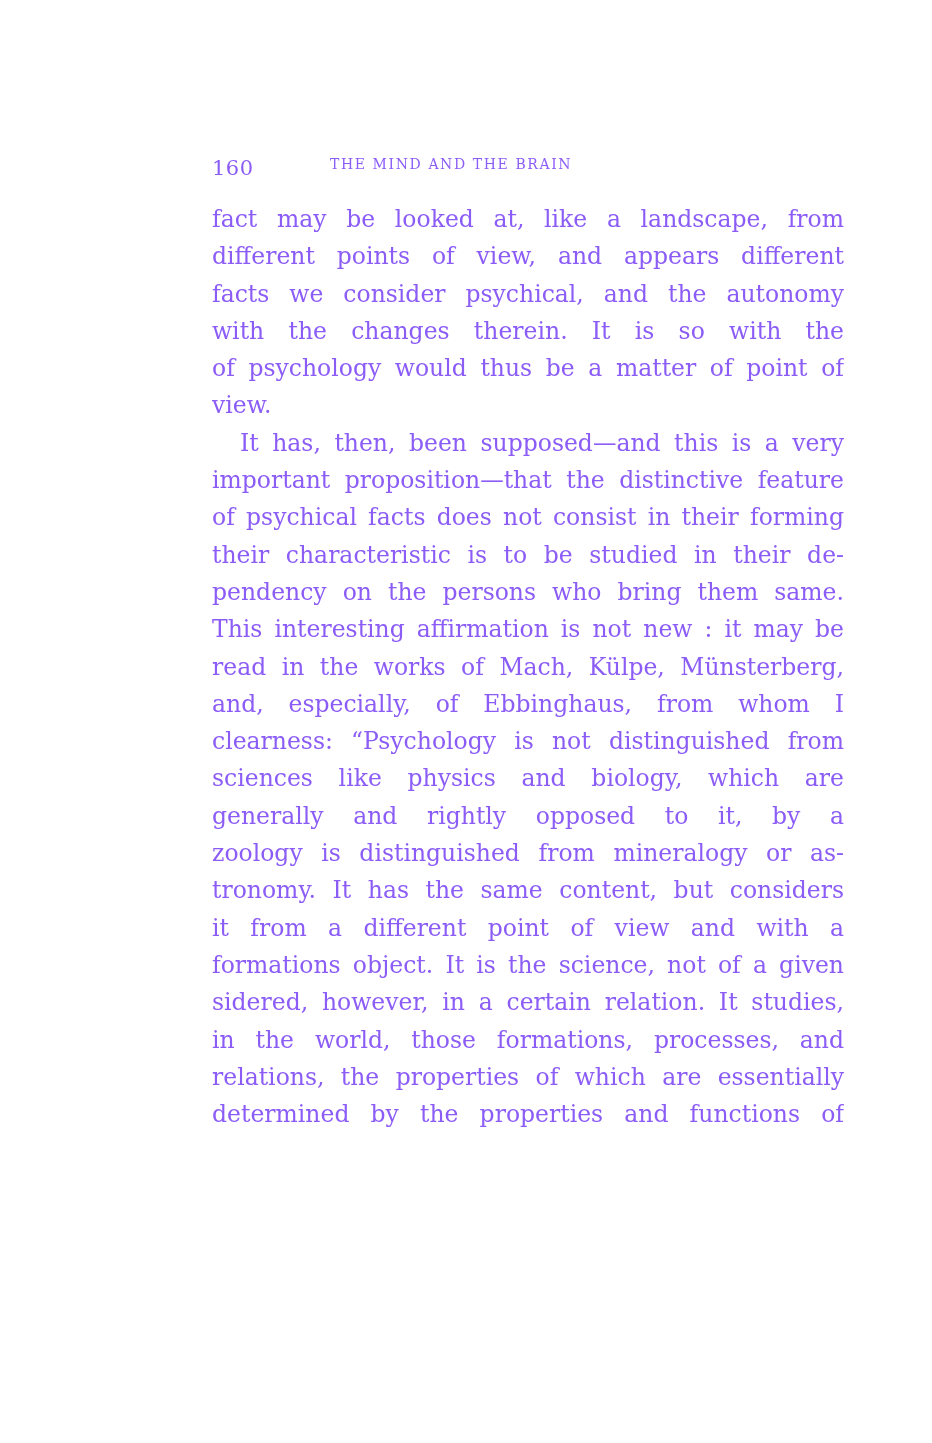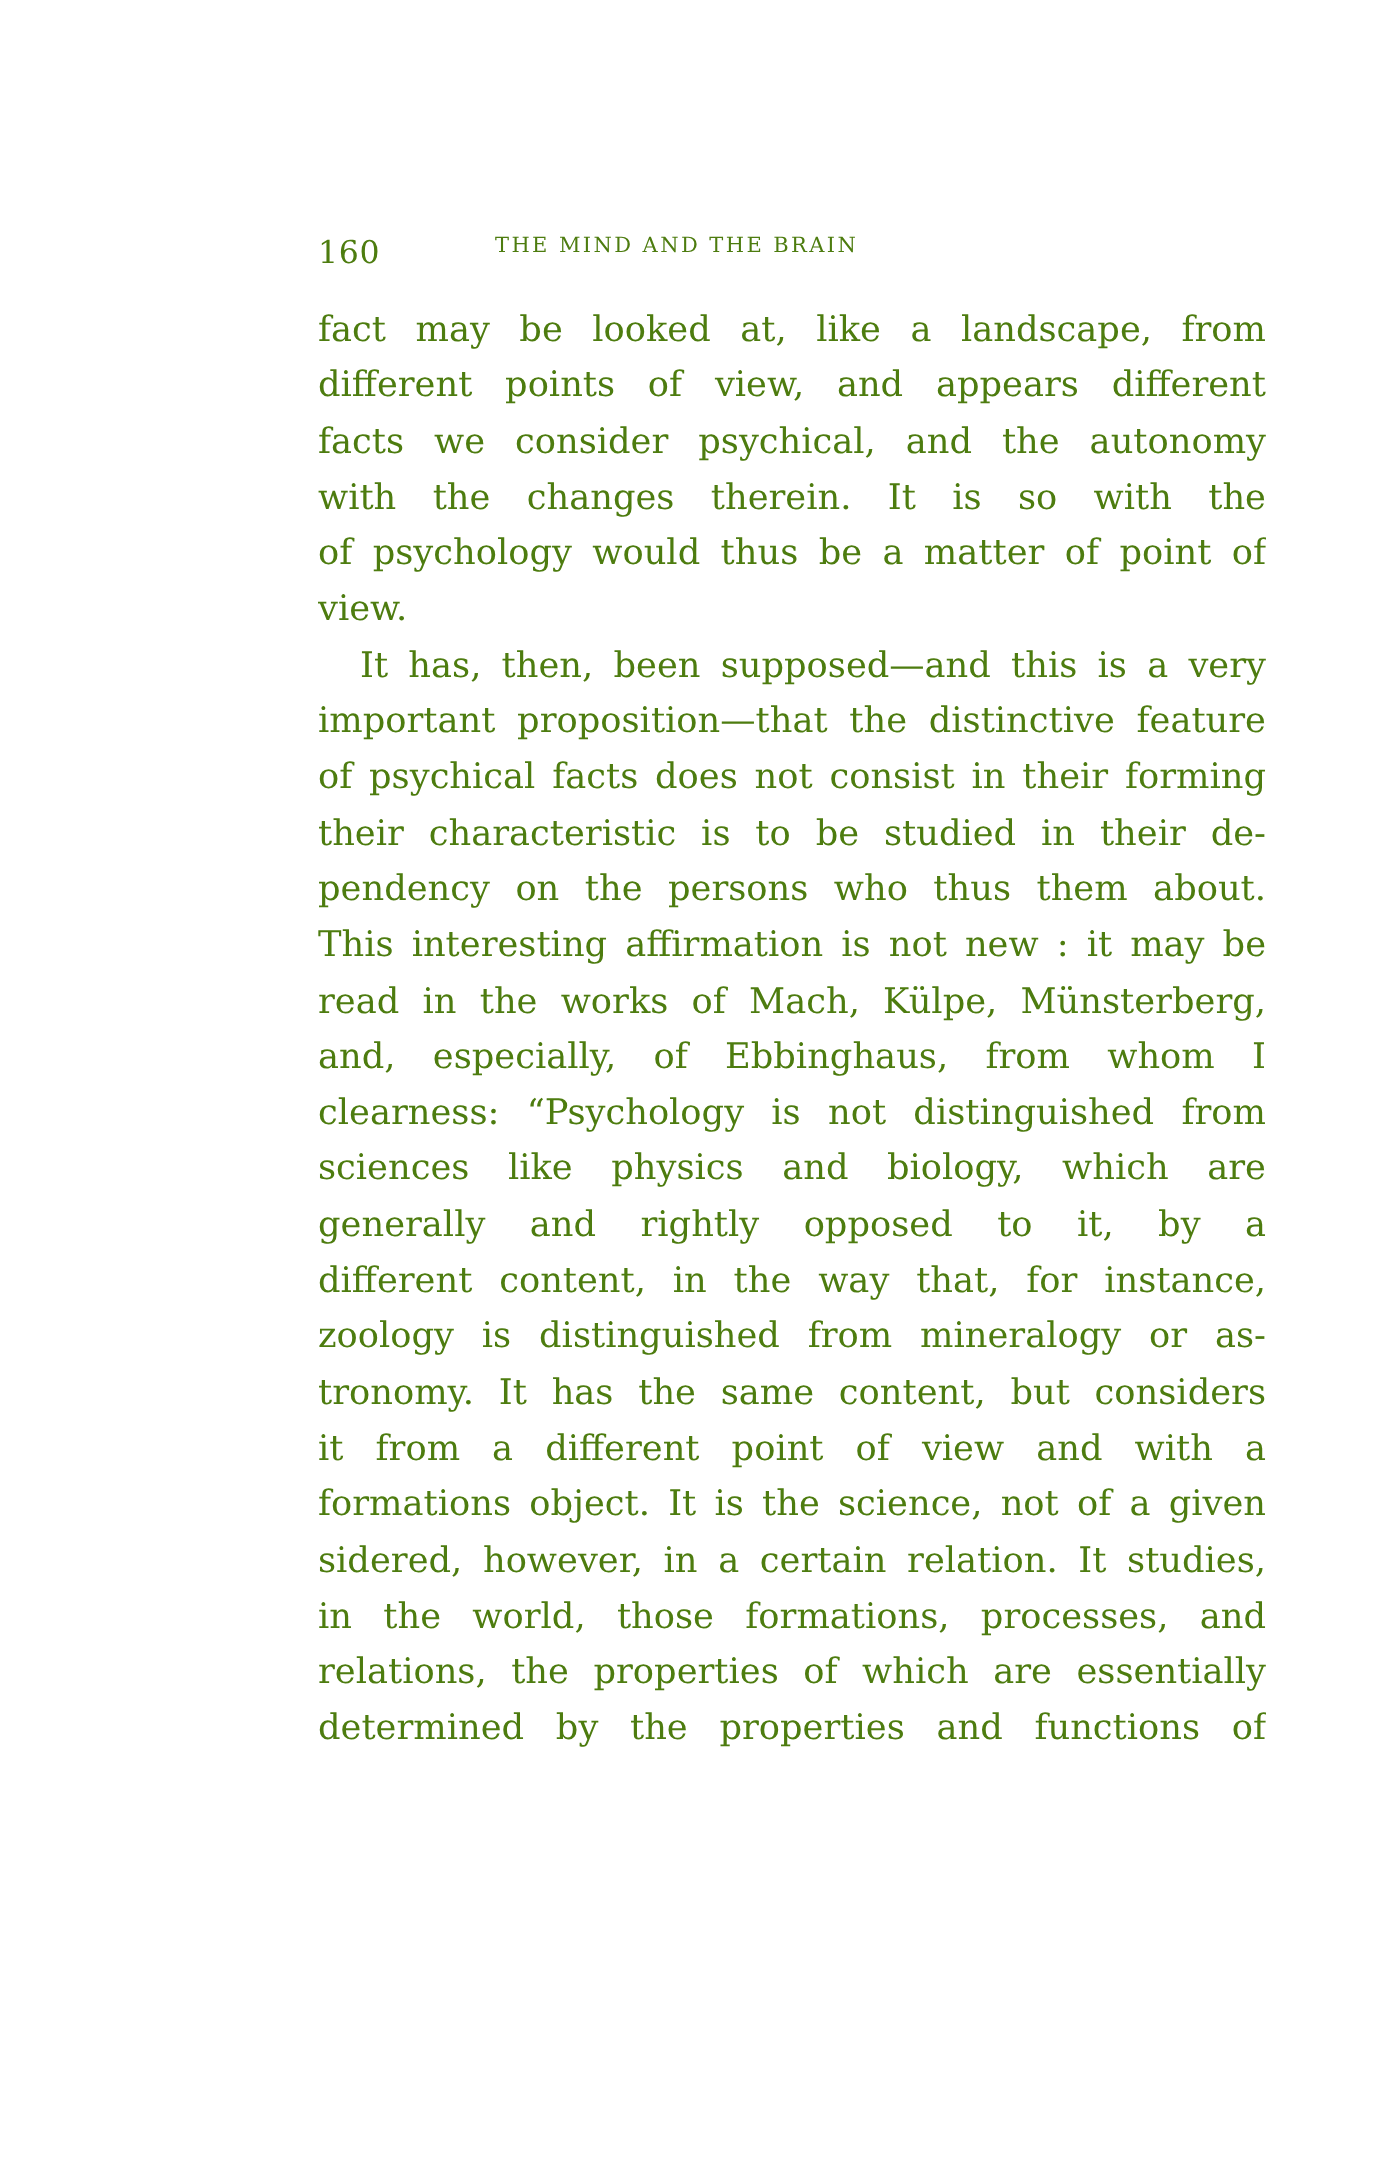--- a/index.html
+++ b/index.html
@@ -1,19 +1,19 @@
 <!DOCTYPE html>
 <html><head>
 <meta charset="utf-8">
 <style>
   html, body { margin: 0; padding: 0; background: #ffffff; }
   body { width: 932px; height: 1443px; position: relative; overflow: hidden; }
   .page {
     position: absolute; left: 0; top: 0; width: 932px; height: 1382px;
-    background: #ffffff; color: #4d7c0f;
+    background: #ffffff; color: #8b5cf6;
     font-family: "DejaVu Serif", "Liberation Serif", serif;
   }
   .running-head {
     position: absolute; left: 212px; top: 156px; width: 632px; height: 30px;
   }
   .page-number {
     position: absolute; left: 0; top: 0; font-size: 21px; letter-spacing: 0.5px;
   }
   .running-title {
     position: absolute; left: 118px; top: 0; font-size: 14px; letter-spacing: 1.6px;
@@ -45,28 +45,27 @@
       <span class="line">facts we consider psychical, and the autonomy</span>
       <span class="line">with the changes therein. It is so with the</span>
       <span class="line">of psychology would thus be a matter of point of</span>
       <span class="line last">view.</span>
     </div>
     <div>
       <span class="line indent">It has, then, been supposed—and this is a very</span>
       <span class="line">important proposition—that the distinctive feature</span>
       <span class="line">of psychical facts does not consist in their forming</span>
       <span class="line">their characteristic is to be studied in their de-</span>
-      <span class="line">pendency on the persons who thus them about.</span>
+      <span class="line">pendency on the persons who bring them same.</span>
       <span class="line">This interesting affirmation is not new : it may be</span>
       <span class="line">read in the works of Mach, Külpe, Münsterberg,</span>
       <span class="line">and, especially, of Ebbinghaus, from whom I</span>
       <span class="line">clearness: “Psychology is not distinguished from</span>
       <span class="line">sciences like physics and biology, which are</span>
       <span class="line">generally and rightly opposed to it, by a</span>
-      <span class="line">different content, in the way that, for instance,</span>
       <span class="line">zoology is distinguished from mineralogy or as-</span>
       <span class="line">tronomy. It has the same content, but considers</span>
       <span class="line">it from a different point of view and with a</span>
       <span class="line">formations object. It is the science, not of a given</span>
       <span class="line">sidered, however, in a certain relation. It studies,</span>
       <span class="line">in the world, those formations, processes, and</span>
       <span class="line">relations, the properties of which are essentially</span>
       <span class="line">determined by the properties and functions of</span>
     </div>
   </div>

